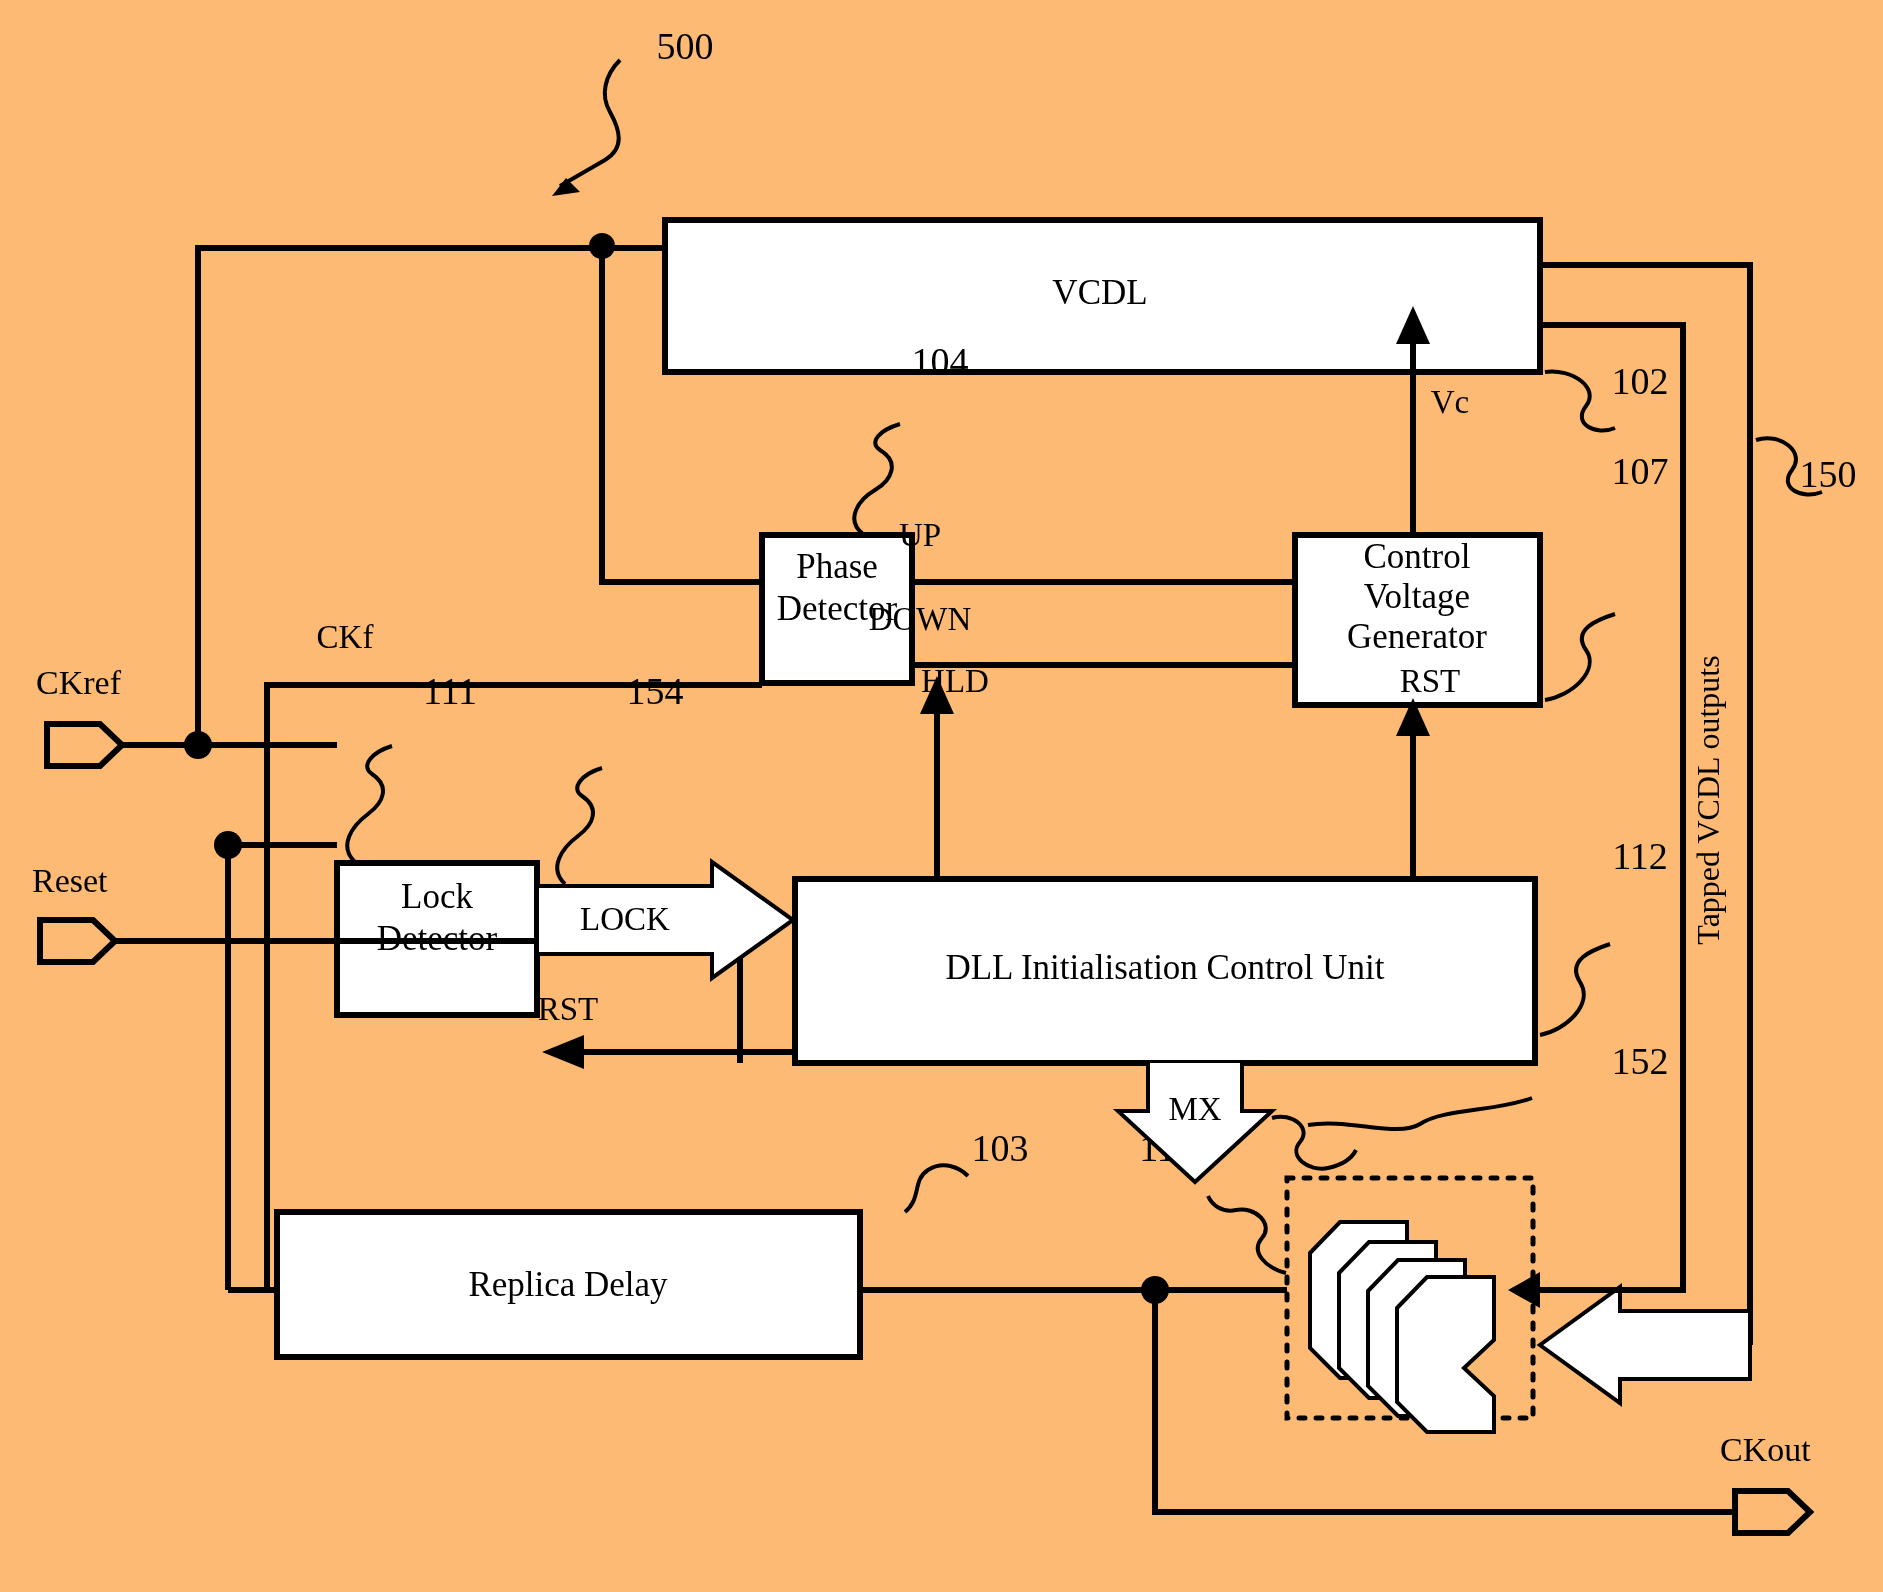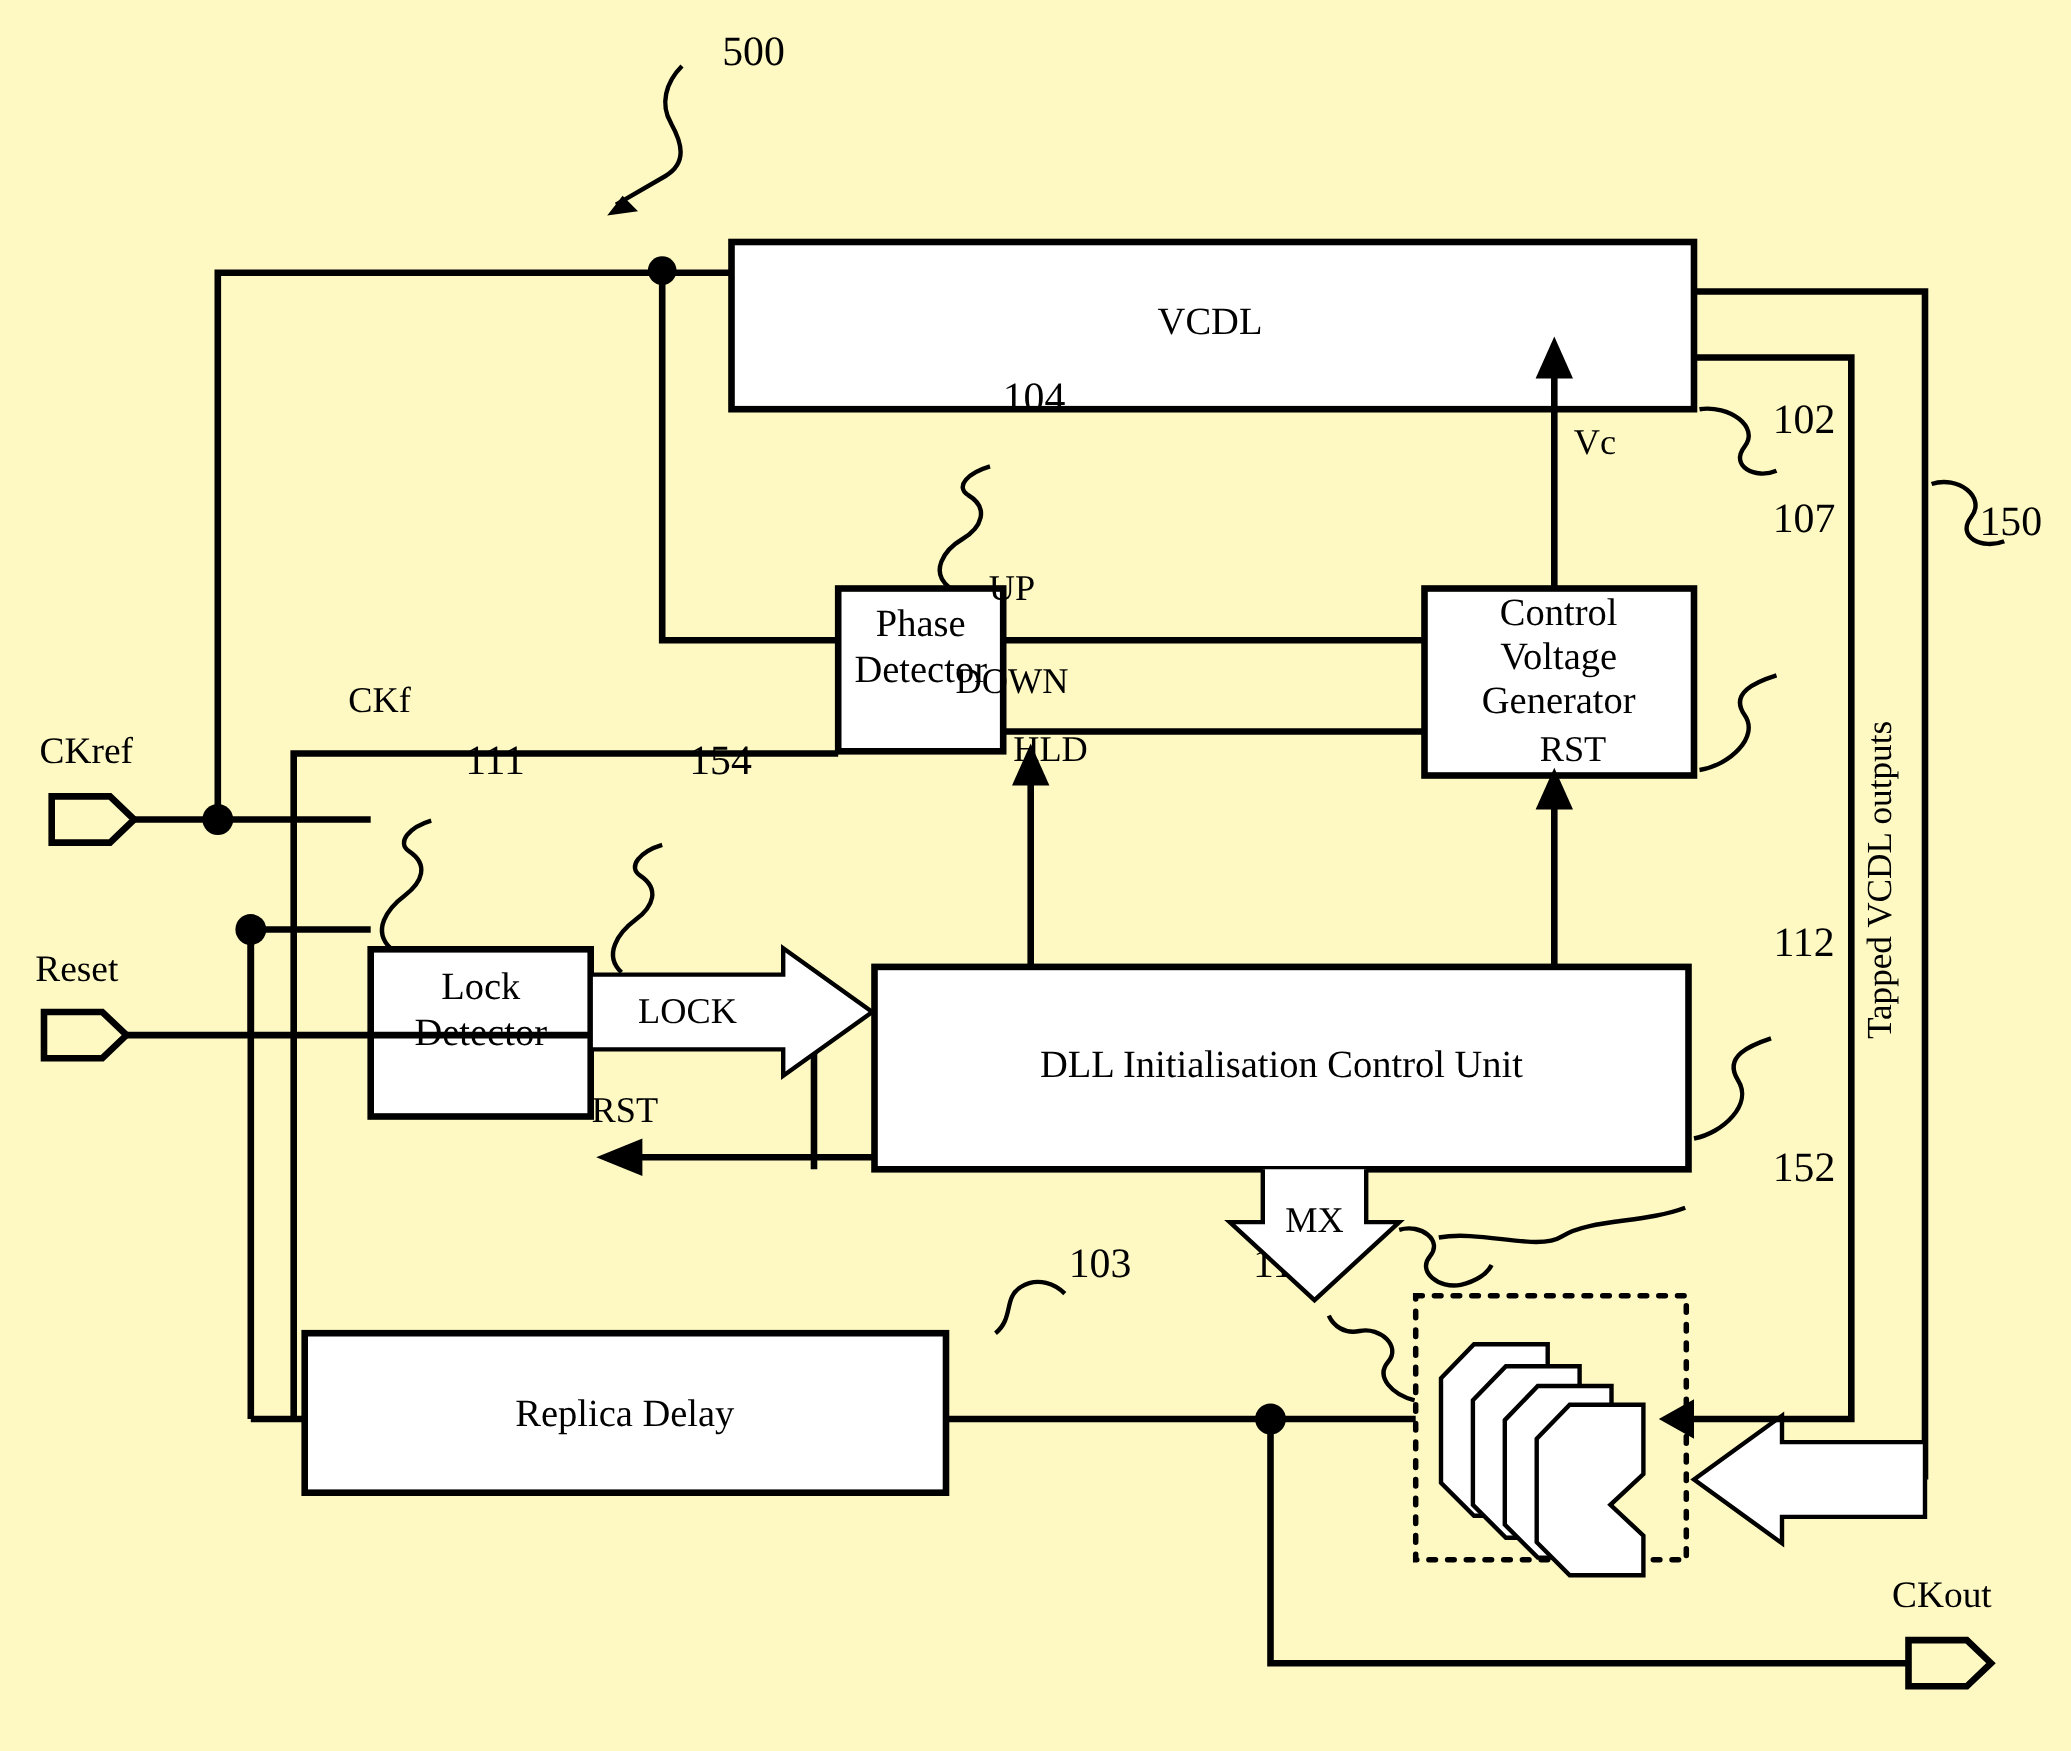--- a/index.html
+++ b/index.html
@@ -1,17 +1,17 @@
 <!DOCTYPE html>
 <html><head>
 <meta charset="utf-8">
 <style>
   html,body{margin:0;padding:0;background:#fff;}
   body{width:1883px;height:1592px;font-family:"Liberation Serif",serif;}
-  #stage{position:relative;width:1883px;height:1592px;background:#fef9c3;overflow:hidden;}
+  #stage{position:relative;width:1883px;height:1592px;background:#fdba74;overflow:hidden;}
   svg{position:absolute;left:0;top:0;width:1883px;height:1592px;}
   .blk{font-family:"Liberation Serif",serif;font-size:35px;fill:#000;text-anchor:middle;dominant-baseline:middle;}
   .sig{font-family:"Liberation Serif",serif;font-size:33px;fill:#000;text-anchor:middle;dominant-baseline:middle;}
   .ref{font-family:"Liberation Serif",serif;font-size:38px;fill:#000;text-anchor:middle;dominant-baseline:middle;}
   .port{font-family:"Liberation Serif",serif;font-size:34px;fill:#000;text-anchor:start;dominant-baseline:middle;}
   .vert{font-family:"Liberation Serif",serif;font-size:32px;fill:#000;text-anchor:middle;dominant-baseline:middle;}
   .ln{stroke:#000;fill:none;stroke-width:6;}
   .lnt{stroke:#000;fill:none;stroke-width:4;}
   .boxr{stroke:#000;fill:#fff;stroke-width:6;}
   .hollow{stroke:#000;fill:#fff;stroke-width:4;}

